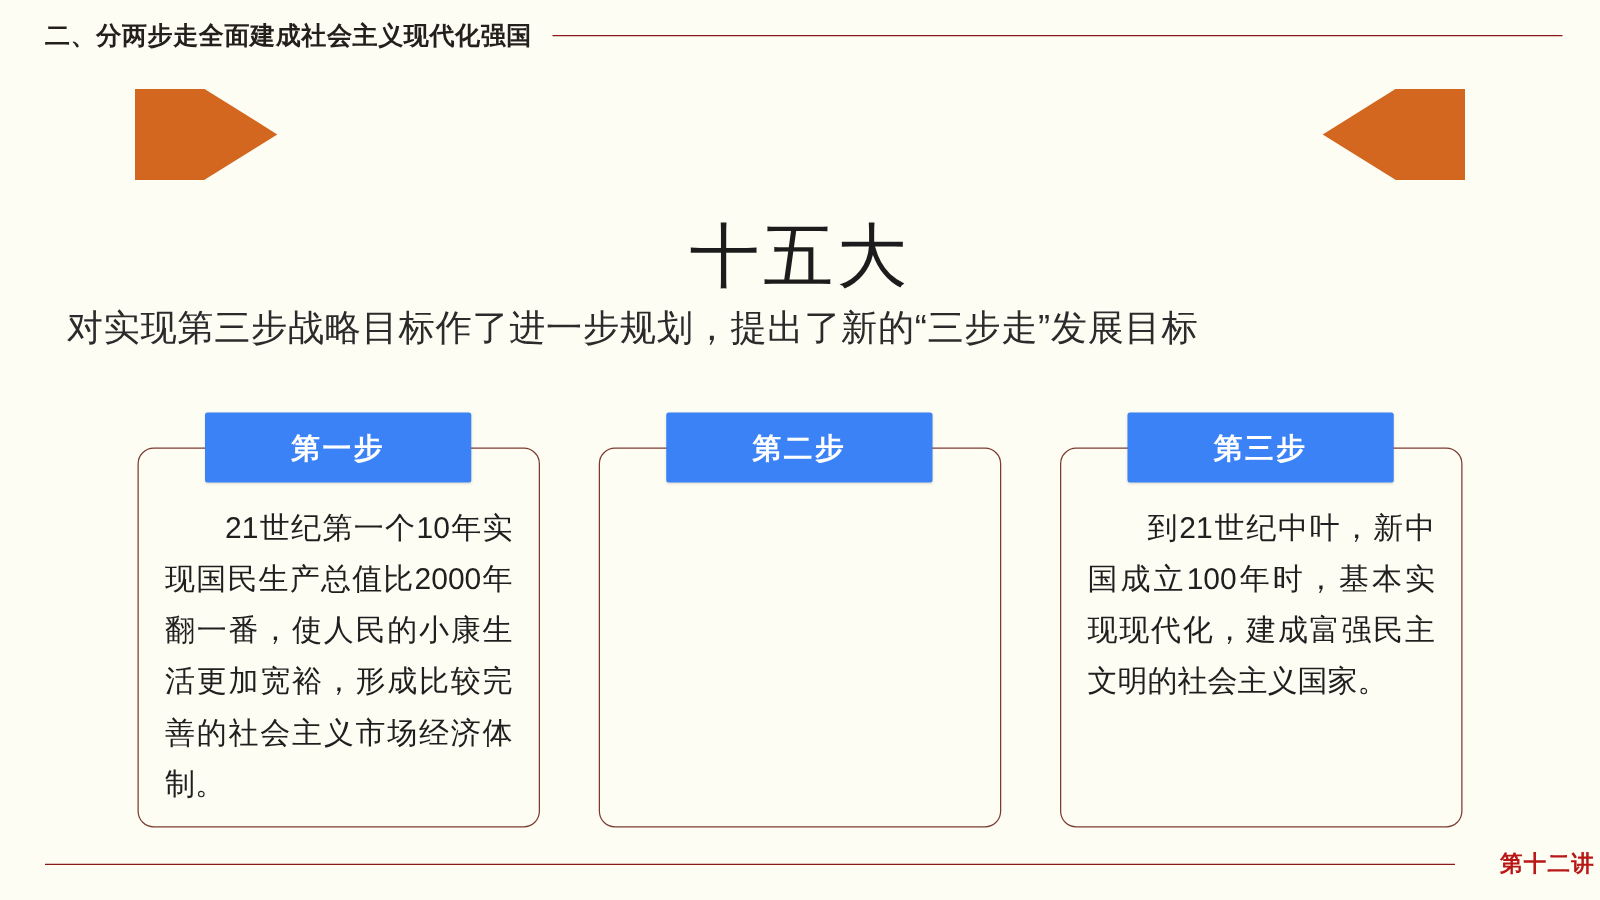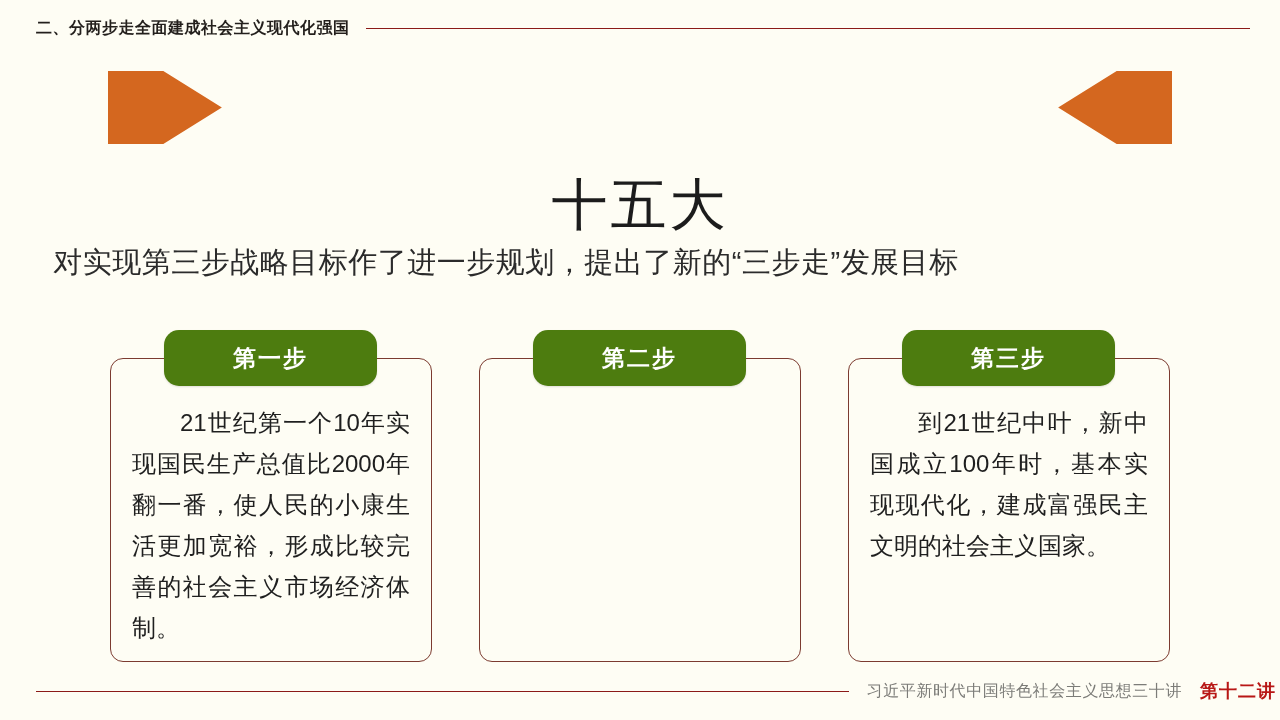--- a/index.html
+++ b/index.html
@@ -20,21 +20,21 @@
     position: absolute;
     left: 0;
     top: 14px;
     width: 1280px;
     height: 28px;
     display: flex;
     align-items: center;
   }
   .header-title {
     margin-left: 36px;
-    font-size: 16px;
+    font-size: 20px;
     font-weight: bold;
     color: #231f1c;
     letter-spacing: 0.5px;
     white-space: nowrap;
   }
   .header-rule {
     flex: 1;
     height: 0;
     border-top: 1.6px solid #8b1a18;
     margin-left: 16px;
@@ -128,22 +128,22 @@
   }
   .card-1 { left: 0; }
   .card-2 { left: 369px; }
   .card-3 { left: 738px; }
 
   .card-tab {
     position: absolute;
     top: 0;
     height: 56px;
     width: 213px;
-    background: #4d7c0f;
-    border-radius: 15px;
+    background: #3b82f6;
+    border-radius: 2px;
     display: flex;
     align-items: center;
     justify-content: center;
     box-shadow: 0 1px 2px rgba(0,0,0,0.12);
   }
   .tab-1 { left: 54px; }
   .tab-2 { left: 423px; }
   .tab-3 { left: 792px; }
   .card-tab-label {
     color: #ffffff;
@@ -237,15 +237,14 @@
     <span class="card-tab-label">第三步</span>
   </div>
 
   <div class="card-body body-1">21世纪第一个10年实现国民生产总值比2000年翻一番，使人民的小康生活更加宽裕，形成比较完善的社会主义市场经济体制。</div>
   <div class="card-body body-3">到21世纪中叶，新中国成立100年时，基本实现现代化，建成富强民主文明的社会主义国家。</div>
 
 </div>
 
 <div class="footer">
   <div class="footer-rule"></div>
-  <div class="footer-text">习近平新时代中国特色社会主义思想三十讲</div>
   <div class="footer-badge">第十二讲</div>
 </div>
 
 </body></html>

